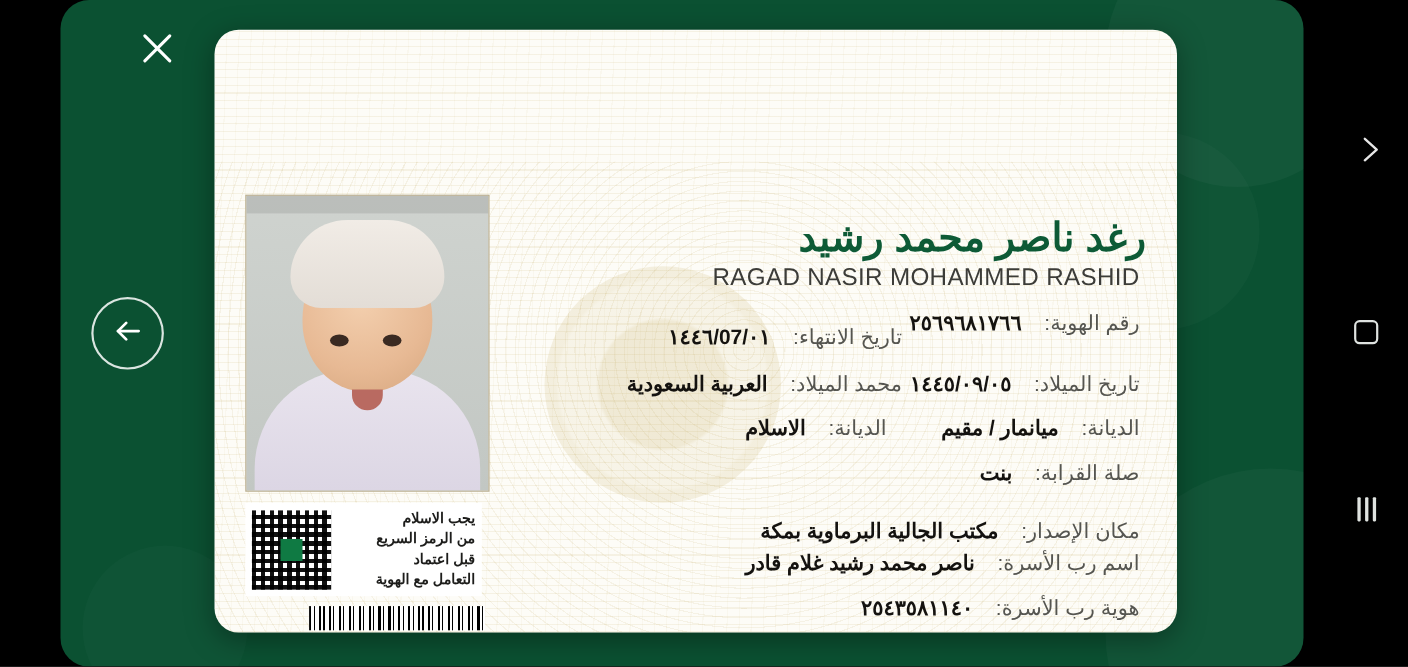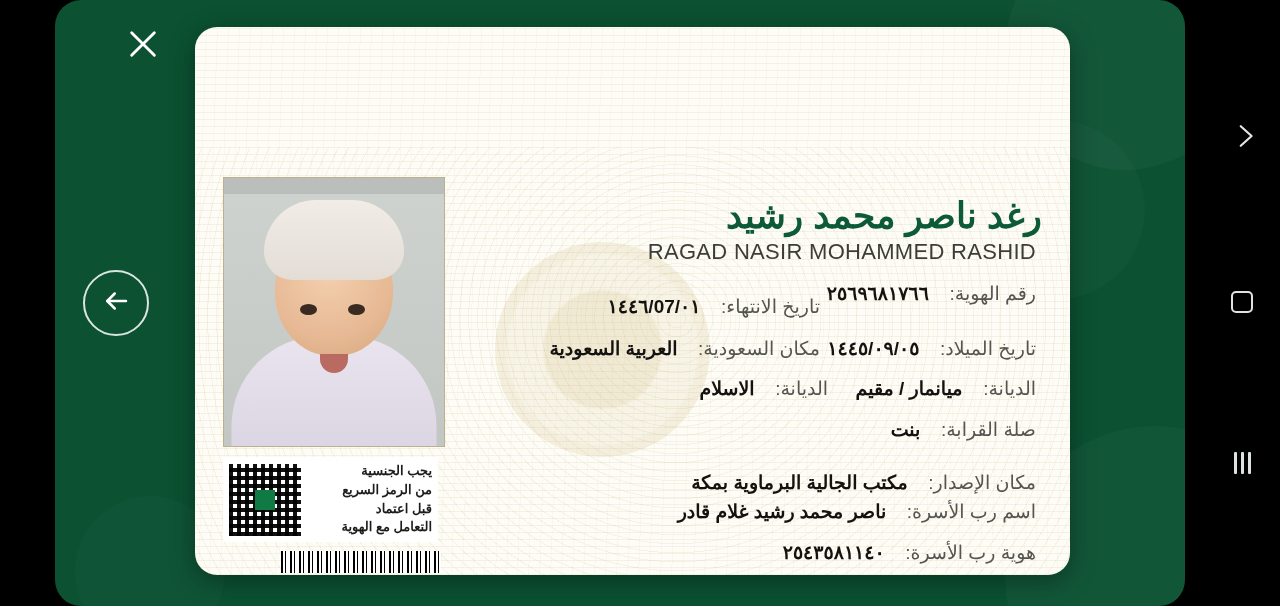--- a/index.html
+++ b/index.html
@@ -229,21 +229,21 @@
   .field { position: absolute; font-size: 19px; color: #2d2d2a; white-space: nowrap; }
   .field .lbl { color: #555550; }
   .field .val { font-weight: bold; color: #14120f; }
 
   
   .r1a { right: 34px; top: 255px; }
   .r1b { right: 250px; top: 268px; }
   .r2a { right: 34px; top: 310px; }
   .r2b { right: 250px; top: 310px; }
   .r3a { right: 34px; top: 350px; }
-  .r3b { right: 242px; top: 350px; }
+  .r3b { right: 264px; top: 350px; }
   .r4  { right: 34px; top: 391px; text-align: right; }
   .r5  { right: 34px; top: 444px; text-align: center; }
   .r6  { right: 34px; top: 473px; }
   .r7  { right: 34px; top: 514px; }
 
   .sep { display: inline-block; width: 10px; }
 </style>
 </head>
 <body>
 
@@ -285,21 +285,21 @@
         <div class="baby-body"></div>
         <div class="baby-head"></div>
         <div class="baby-hat"></div>
         <div class="eye l"></div>
         <div class="eye r"></div>
         <div class="mouth"></div>
       </div>
 
       <div class="qr-block">
         <div class="qr-note">
-          <div>يجب الجنسية</div>
+          <div>يجب الاسلام</div>
           <div>من الرمز السريع</div>
           <div>قبل اعتماد</div>
           <div>التعامل مع الهوية</div>
         </div>
         <div class="qr"></div>
       </div>
       <div class="barcode"></div>
 
       <div class="name-ar">رغد ناصر محمد رشيد</div>
       <div class="name-en">RAGAD NASIR MOHAMMED RASHID</div>
@@ -314,21 +314,21 @@
         <span class="sep"></span>
         <span class="val">١٤٤٦/07/٠١</span>
       </div>
 
       <div class="field r2a">
         <span class="lbl">تاريخ الميلاد:</span>
         <span class="sep"></span>
         <span class="val">١٤٤٥/٠٩/٠٥</span>
       </div>
       <div class="field r2b">
-        <span class="lbl">مكان السعودية:</span>
+        <span class="lbl">محمد الميلاد:</span>
         <span class="sep"></span>
         <span class="val">العربية السعودية</span>
       </div>
 
       <div class="field r3a">
         <span class="lbl">الديانة:</span>
         <span class="sep"></span>
         <span class="val">ميانمار / مقيم</span>
       </div>
       <div class="field r3b">

